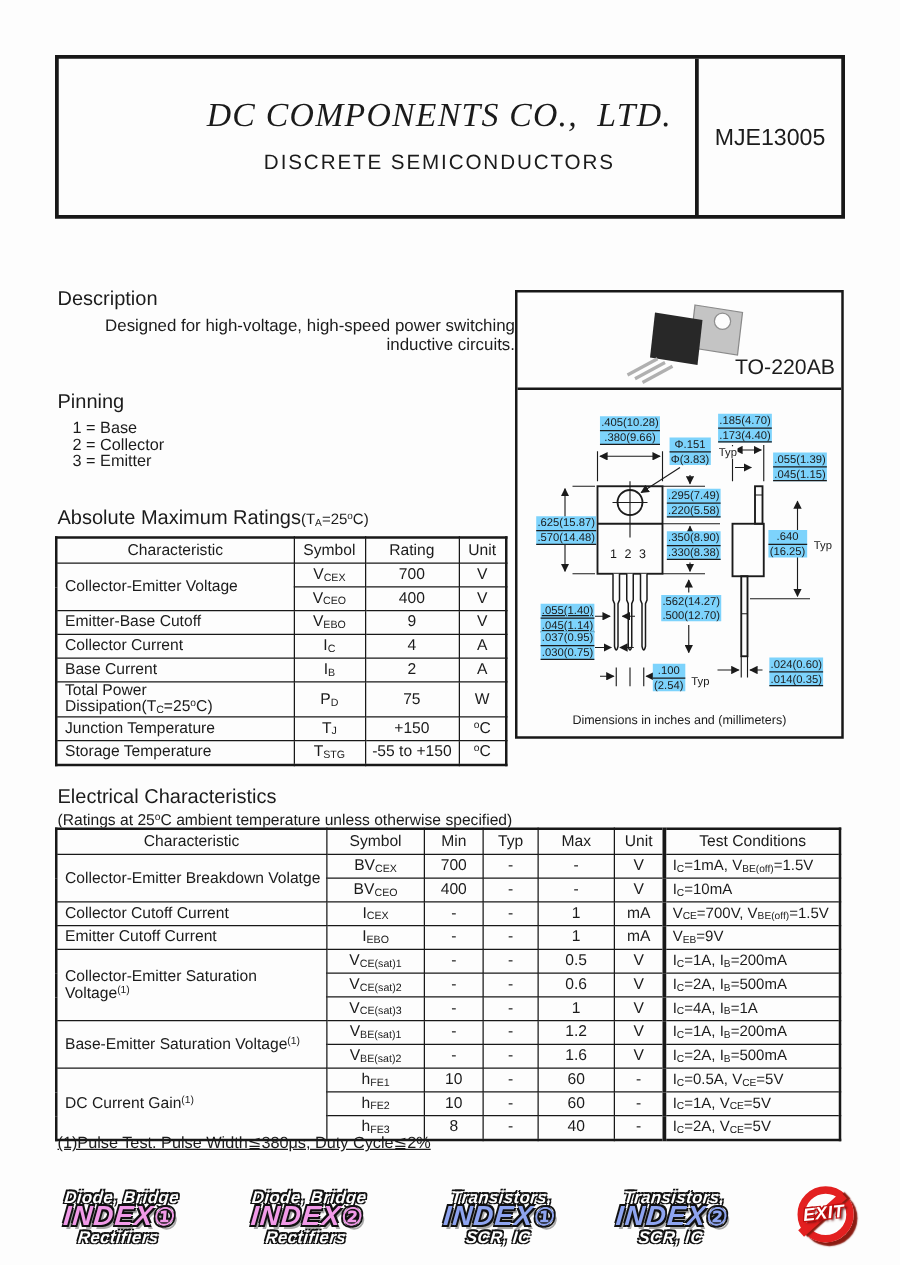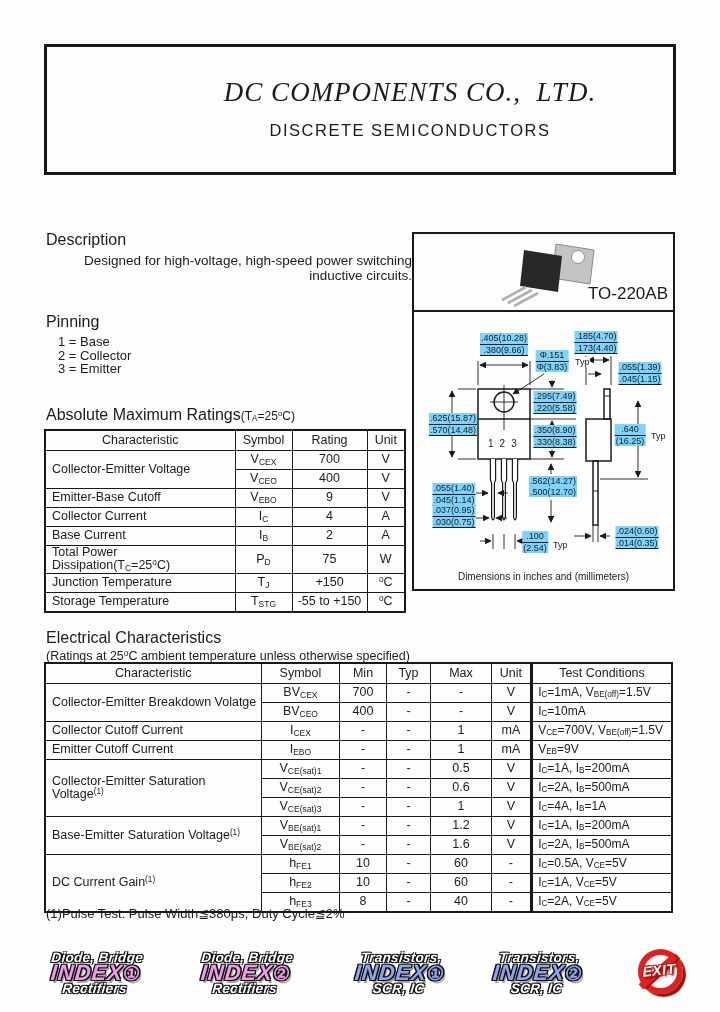--- a/index.html
+++ b/index.html
@@ -44,21 +44,21 @@
   .dim{position:absolute;font-size:9px;line-height:10.5px;text-align:center;
        background:#7dd3fc;white-space:nowrap;transform:translateX(-50%);}
   .dim .t{display:block;border-bottom:1px solid #1b1b1b;padding:0 1px;}
   .dim .b{display:block;padding:0 1px;}
   .dim.u2 .b{border-bottom:1px solid #1b1b1b;}
   .dim.u0 .t{border-bottom:none;}
   .typ{position:absolute;font-size:9px;background:#fdfdfd;}
   .pin-nums{position:absolute;left:74px;top:204px;display:flex;gap:6px;font-size:10px;}
   .pkg-caption{position:absolute;left:0;right:0;top:337px;text-align:center;font-size:10px;}
   
-  .note{position:absolute;font-size:13px;}
+  .note{position:absolute;font-size:13px;text-decoration:underline;}
   
   .idx{position:absolute;top:951px;width:104px;text-align:center;font-style:italic;
        font-weight:bold;transform:skewX(-5deg);cursor:pointer;}
   .idx .l1,.idx .l3{font-size:13.5px;line-height:13px;color:#fff;letter-spacing:.3px;
        text-shadow:-1.2px -1.2px 0 #111,1.2px -1.2px 0 #111,-1.2px 1.2px 0 #111,1.2px 1.2px 0 #111;}
   .idx .l2{font-size:22px;line-height:19px;margin-top:-1px;letter-spacing:1px;
        text-shadow:-1.3px -1.3px 0 #111,1.3px -1.3px 0 #111,-1.3px 1.3px 0 #111,1.3px 1.3px 0 #111,2.5px 3px 0 rgba(40,40,40,.4);}
   .idx .l3{margin-top:-1px;}
   .idx.pink .l2{color:#f19ae8;}
   .idx.blue .l2{color:#8ea4f0;}
@@ -77,20 +77,21 @@
 </head>
 <body>
 
 <div class="page">
 
   <div class="header-box">
     <div class="header-main">
       <div class="company">DC COMPONENTS CO.,  LTD.</div>
       <div class="tagline">DISCRETE SEMICONDUCTORS</div>
     </div>
+    <div class="header-part">MJE13005</div>
   </div>
 
 
   <div class="h1" style="left:46px;top:231px;">Description</div>
   <div class="body-text" style="left:56px;top:253px;width:356px;text-align:right;">Designed for high-voltage, high-speed power switching inductive circuits.</div>
 
   <div class="h1" style="left:46px;top:313px;">Pinning</div>
   <div class="body-text" style="left:58px;top:335px;line-height:13.5px;font-size:13px;">
     <div>1 = Base</div>
     <div>2 = Collector</div>
@@ -283,21 +284,21 @@
         <span class="b">.220(5.58)</span>
       </div>
     <div class="dim u2" style="left:141px;top:191px;">
         <span class="t">.350(8.90)</span>
         <span class="b">.330(8.38)</span>
       </div>
     <div class="dim u0" style="left:139px;top:242px;">
         <span class="t">.562(14.27)</span>
         <span class="b">.500(12.70)</span>
       </div>
-    <div class="dim u2" style="left:40px;top:249px;">
+    <div class="dim u2" style="left:40px;top:249px;text-decoration:underline;">
         <span class="t">.055(1.40)</span>
         <span class="b">.045(1.14)</span>
       </div>
     <div class="dim u2" style="left:40px;top:271px;">
         <span class="t">.037(0.95)</span>
         <span class="b">.030(0.75)</span>
       </div>
     <div class="dim" style="left:121px;top:297px;">
         <span class="t">.100</span>
         <span class="b">(2.54)</span>

